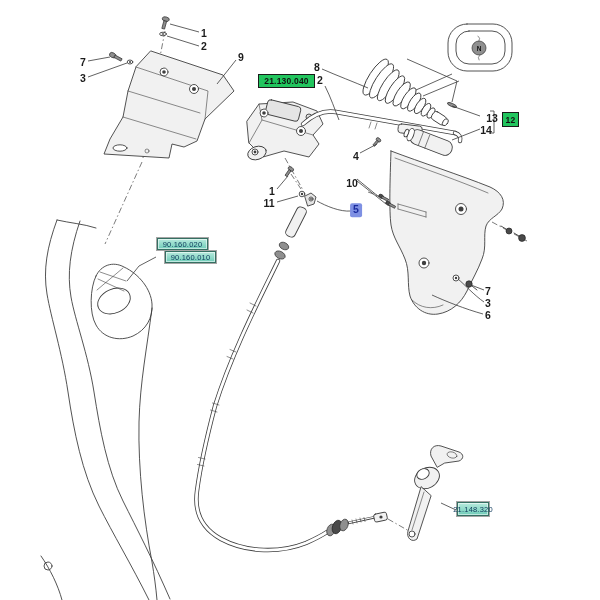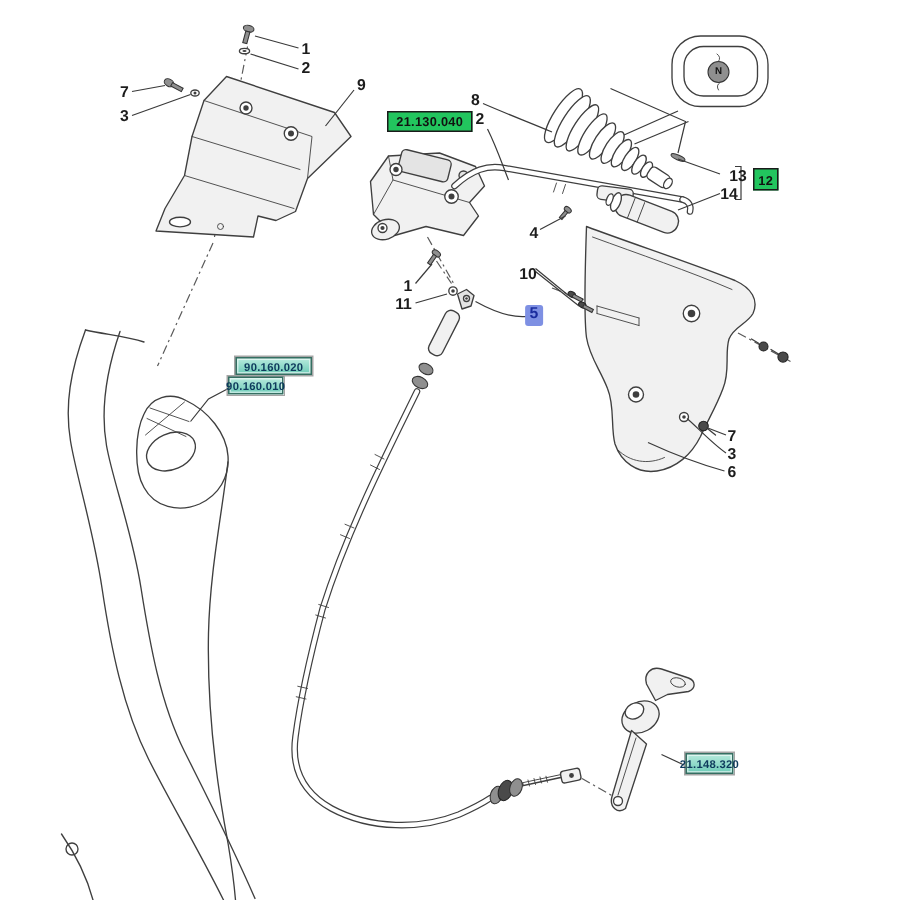--- a/index.html
+++ b/index.html
@@ -21,21 +21,21 @@
            color:#1c1c1c;line-height:1;white-space:nowrap;}
   .callout.hl{background:var(--highlight-bg,#7e90e3);color:var(--highlight-text,#1b2c9e);
               padding:1px 3px 2px 3px;border-radius:2px;}
   .refbox{position:absolute;display:flex;align-items:center;justify-content:center;
           border:1.2px solid var(--ref-box-border,#1a1a1a);background:#22c55e;color:#111;
           font-size:8.5px;font-weight:700;letter-spacing:.2px;box-sizing:border-box;}
   .greenref{position:absolute;display:flex;align-items:center;justify-content:center;
             border:1px solid var(--green-ref-border,#356f62);
             background:linear-gradient(180deg,var(--green-ref-bg-top,#b7eadd),var(--green-ref-bg-bottom,#6fccb8));
             box-shadow:0 0 0 1px #a5a5a5, inset 0 0 0 1px rgba(255,255,255,.55);
-            color:var(--green-ref-text,#0e3a5c);font-size:7.5px;font-weight:700;
+            color:var(--green-ref-text,#0e3a5c);font-size:7.5px;font-weight:400;
             letter-spacing:.2px;box-sizing:border-box;text-align:right;}
   .knob-letter{position:absolute;transform:translate(-50%,-50%);font-size:6.5px;font-weight:700;color:#101010;}
 </style>
 </head>
 <body>
 
 <div class="stage">
 <svg class="art" width="600" height="600" viewBox="0 0 600 600">
 
   <g>
@@ -249,21 +249,21 @@
     <path class="lead" d="M483,314 C465,309 445,301 432,295"></path>
     <path class="lead" d="M156,257 L139,266 L127,281"></path>
     <path class="lead" d="M456,510 L441,503"></path>
   </g>
 </svg>
 
   <span class="refbox" style="left:258px;top:74px;width:57px;height:14px">21.130.040</span>
   <span class="refbox" style="left:502px;top:112px;width:17px;height:15px">12</span>
 
   <span class="greenref" style="left:157px;top:238px;width:51px;height:12px">90.160.020</span>
-  <span class="greenref" style="left:152px;top:251px;width:37px;height:12px">90.160.010</span>
+  <span class="greenref" style="left:165px;top:251px;width:51px;height:12px">90.160.010</span>
   <span class="greenref" style="left:457px;top:502px;width:32px;height:14px">21.148.320</span>
 
   <span class="knob-letter" style="left:479px;top:48px">N</span>
 
   <span class="callout" style="left:204px;top:33px">1</span>
   <span class="callout" style="left:204px;top:46px">2</span>
   <span class="callout" style="left:83px;top:62px">7</span>
   <span class="callout" style="left:83px;top:78px">3</span>
   <span class="callout" style="left:241px;top:57px">9</span>
   <span class="callout" style="left:317px;top:67px">8</span>

